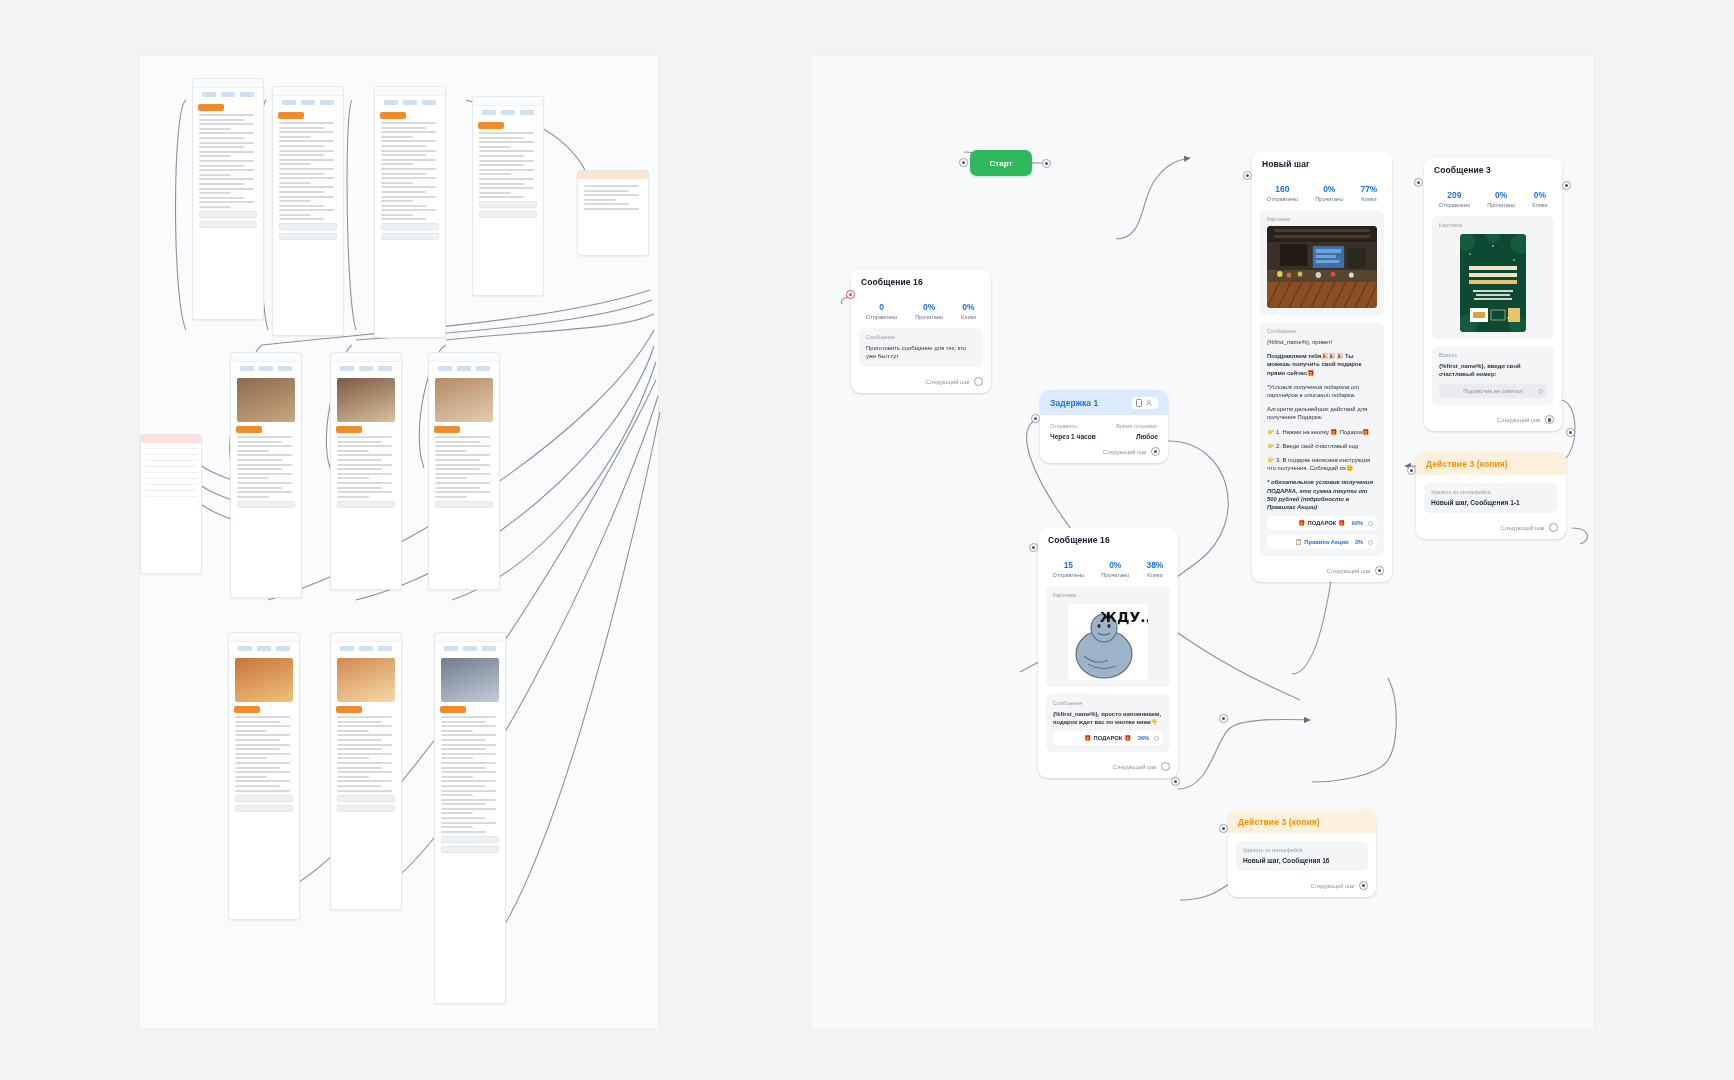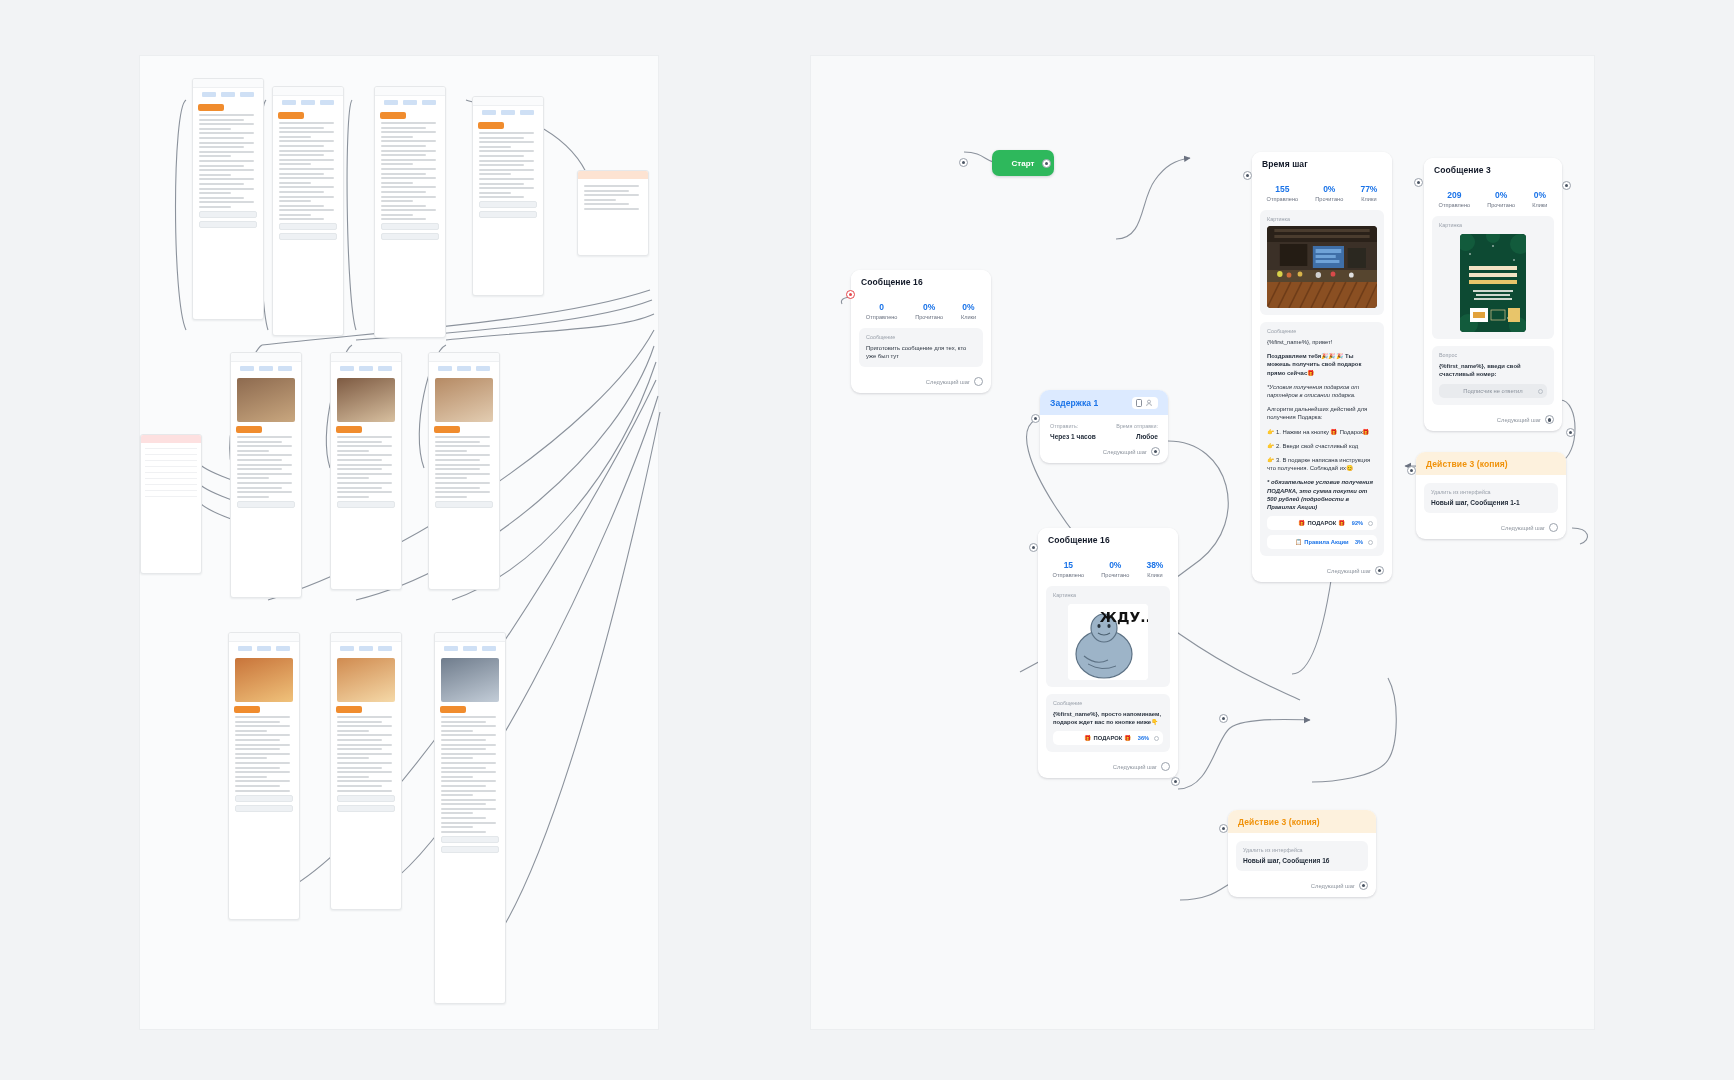--- a/index.html
+++ b/index.html
@@ -559,21 +559,21 @@
         <i class="s"></i>
         <i class="m"></i>
         <i class="l"></i>
       <i class="s"></i>
         <i class="m"></i>
     </div>
     <div class="mock-btn"></div>
     <div class="mock-btn"></div>
   </div>
 
-  <div class="start-node" style="left:944px;top:150px;margin-left:48px;">
+  <div class="start-node" style="left:922px;top:150px;margin-left:48px;">
     <span>Старт</span>
   </div>
   <div class="port port-abs" style="left:959px;top:158px;">
       <i></i>
     </div>
 
   <div class="port port-abs" style="left:1042px;top:159px;">
       <i></i>
     </div>
 
@@ -602,24 +602,24 @@
       <span class="port hollow">
           <i></i>
         </span>
     </div>
   </div>
   <div class="err-dot" style="left:846px;top:290px;">
       <i></i>
     </div>
 
   <div class="node" style="left:1252px;top:152px;width:140px;">
-    <div class="node-head head-plain">Время шаг</div>
+    <div class="node-head head-plain">Новый шаг</div>
     <div class="stats">
       <div class="stat">
-        <div class="stat-val">155</div>
+        <div class="stat-val">160</div>
         <div class="stat-lbl">Отправлено</div>
       </div>
       <div class="stat">
         <div class="stat-val">0%</div>
         <div class="stat-lbl">Прочитано</div>
       </div>
       <div class="stat">
         <div class="stat-val">77%</div>
         <div class="stat-lbl">Клики</div>
       </div>

